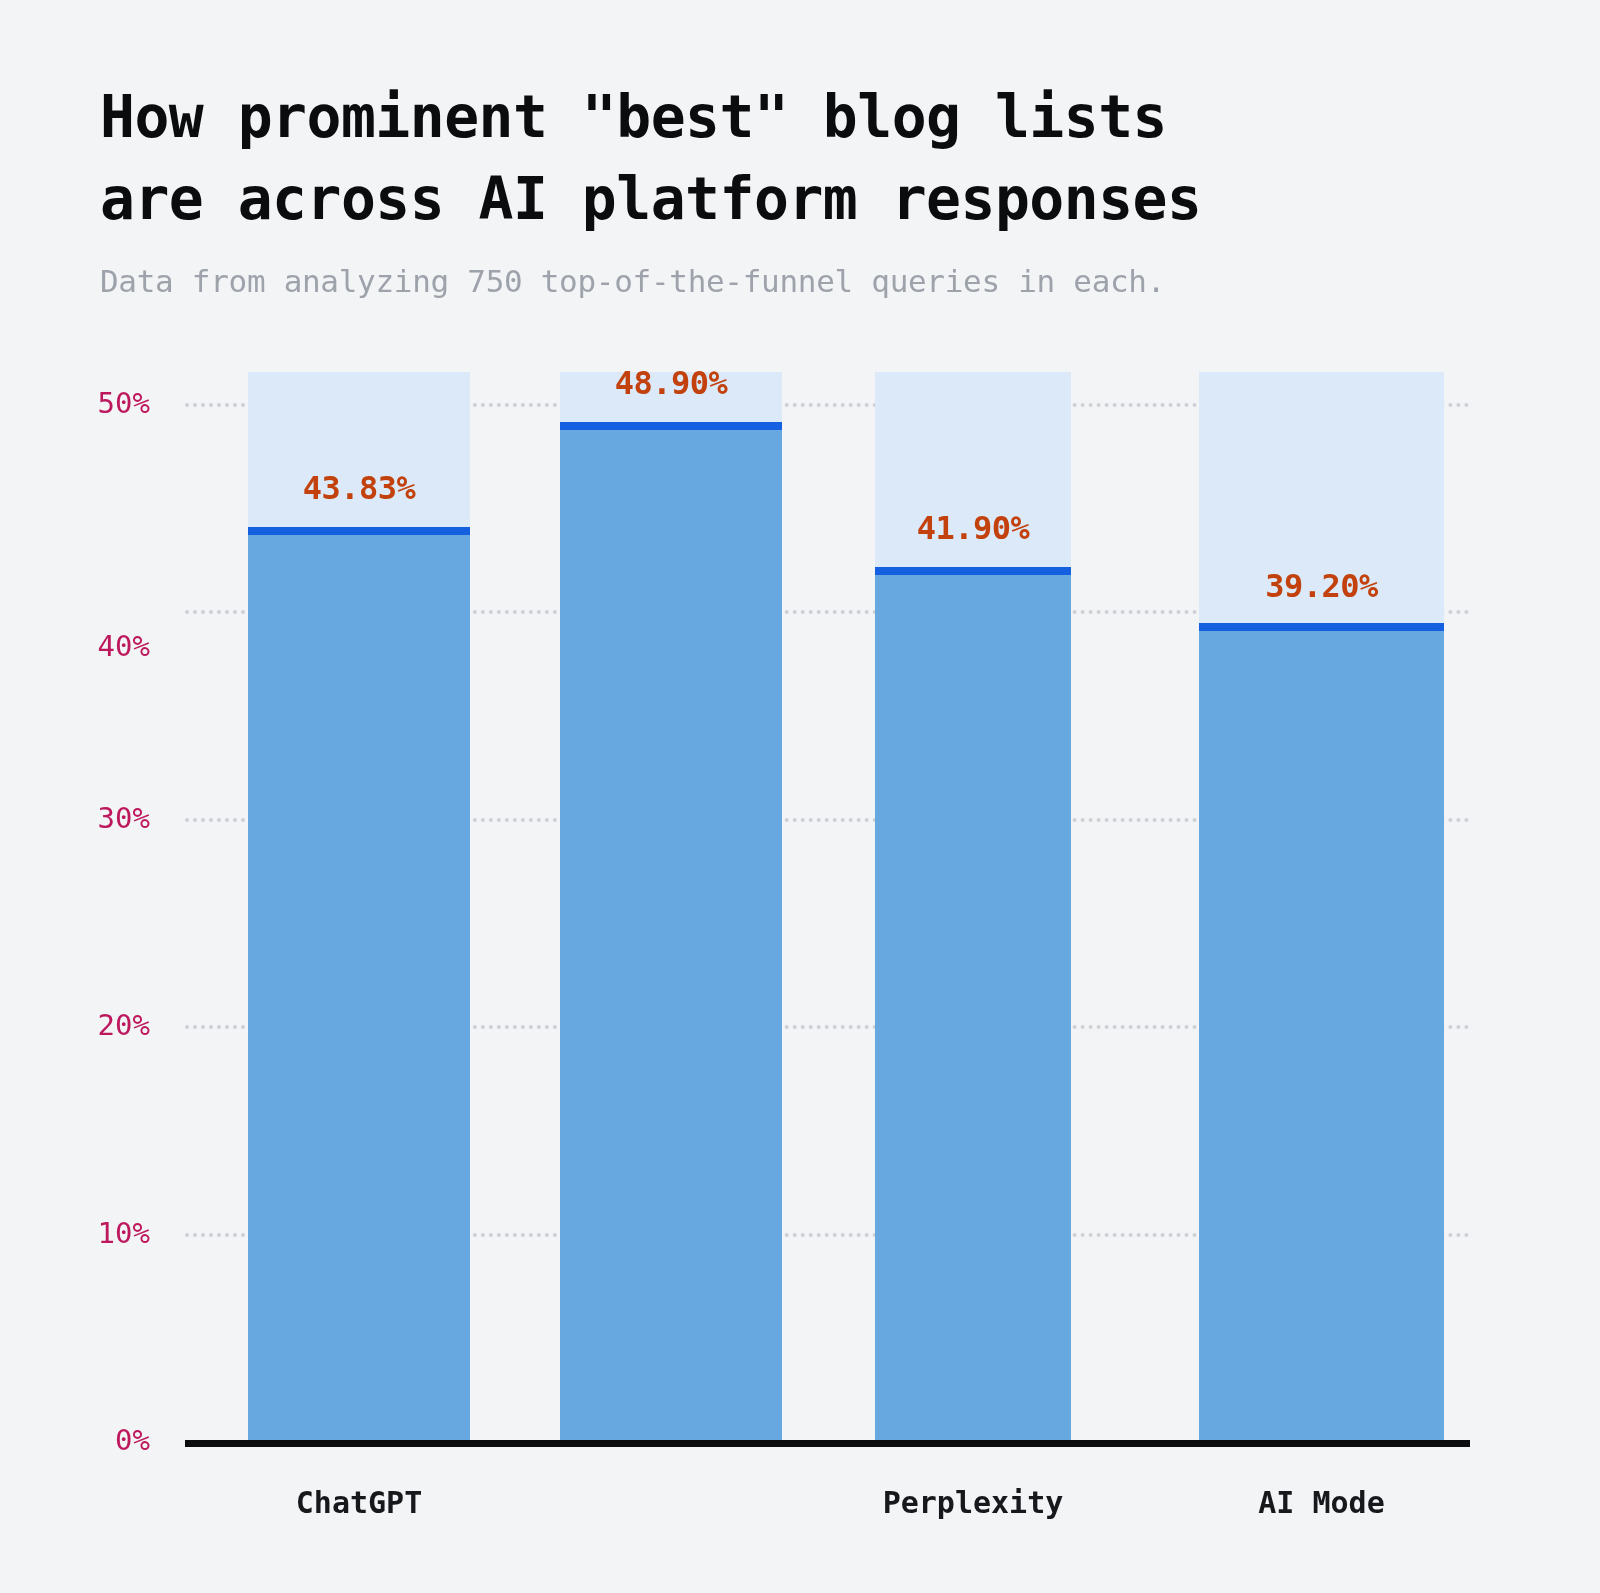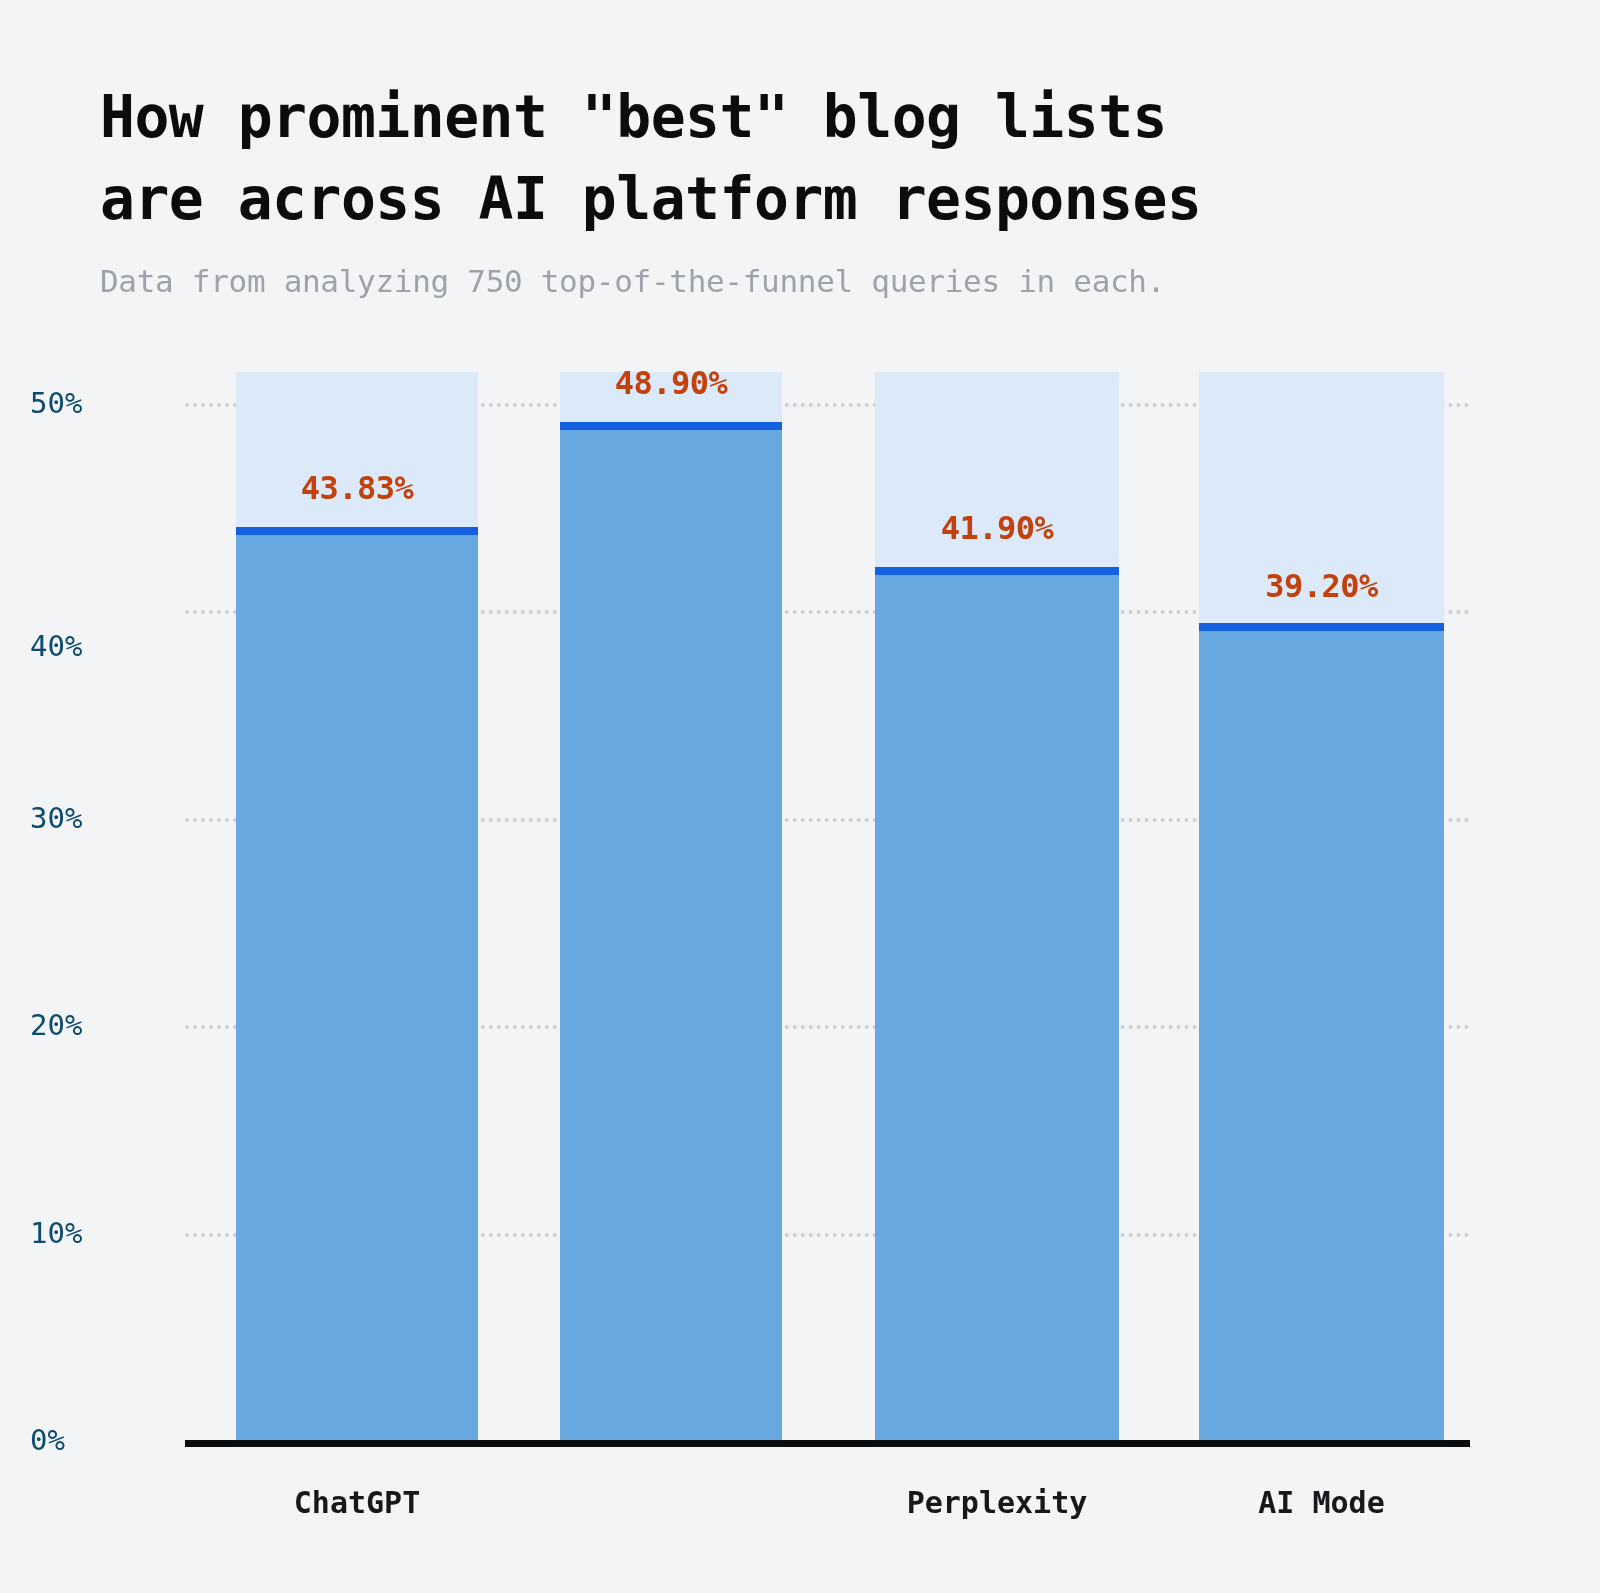--- a/index.html
+++ b/index.html
@@ -56,23 +56,24 @@
     left: 0;
     top: 0;
     width: 1600px;
     height: 1593px;
   }
 
   .ytick-label {
     position: absolute;
     right: 0;
     width: 120px;
+    text-align: right;
     font-size: 29px;
     font-weight: 400;
-    color: #0c4a6e;
+    color: #be185d;
     transform: translateY(-50%);
     font-family: "DejaVu Sans Mono", "Liberation Mono", monospace;
   }
 
   .gridline {
     position: absolute;
     height: 0;
     border-top: 4px dotted #cdd0d6;
   }
 
@@ -141,34 +142,34 @@
       <div class="ytick-label" style="top: 1232.6px; left: 30px;">10%</div>
       <div class="gridline" style="left: 185px; width: 1285px; top: 1025.2px;"></div>
       <div class="ytick-label" style="top: 1025.2px; left: 30px;">20%</div>
       <div class="gridline" style="left: 185px; width: 1285px; top: 817.8px;"></div>
       <div class="ytick-label" style="top: 817.8px; left: 30px;">30%</div>
       <div class="gridline" style="left: 185px; width: 1285px; top: 610.4px;"></div>
       <div class="ytick-label" style="top: 610.4px; left: 30px; margin-top: 36px;">40%</div>
       <div class="gridline" style="left: 185px; width: 1285px; top: 403px;"></div>
       <div class="ytick-label" style="top: 403px; left: 30px;">50%</div>
       <div id="axis-line" style="left: 185px; width: 1285px; top: 1440px; height: 7px;"></div>
-      <div class="bar-group" style="left: 236px; top: 0px; width: 242px; height: 1593px;">
+      <div class="bar-group" style="left: 248px; top: 0px; width: 222px; height: 1593px;">
         <div class="bar-bg" style="top: 372px; height: 1068px;"></div>
         <div class="bar-fill" style="top: 530.966px; height: 909.034px;"></div>
         <div class="bar-cap" style="top: 526.966px;"></div>
         <div class="bar-value" style="top: 468.966px;">43.83%</div>
         <div class="bar-xlabel" style="top: 1485px;">ChatGPT</div>
       </div>
       <div class="bar-group" style="left: 560px; top: 0px; width: 222px; height: 1593px;">
         <div class="bar-bg" style="top: 372px; height: 1068px;"></div>
         <div class="bar-fill" style="top: 425.814px; height: 1014.19px;"></div>
         <div class="bar-cap" style="top: 421.814px;"></div>
         <div class="bar-value" style="top: 363.814px;">48.90%</div>
       </div>
-      <div class="bar-group" style="left: 875px; top: 0px; width: 244px; height: 1593px;">
+      <div class="bar-group" style="left: 875px; top: 0px; width: 196px; height: 1593px;">
         <div class="bar-bg" style="top: 372px; height: 1068px;"></div>
         <div class="bar-fill" style="top: 570.994px; height: 869.006px;"></div>
         <div class="bar-cap" style="top: 566.994px;"></div>
         <div class="bar-value" style="top: 508.994px;">41.90%</div>
         <div class="bar-xlabel" style="top: 1485px;">Perplexity</div>
       </div>
       <div class="bar-group" style="left: 1199px; top: 0px; width: 245px; height: 1593px;">
         <div class="bar-bg" style="top: 372px; height: 1068px;"></div>
         <div class="bar-fill" style="top: 626.992px; height: 813.008px;"></div>
         <div class="bar-cap" style="top: 622.992px;"></div>

